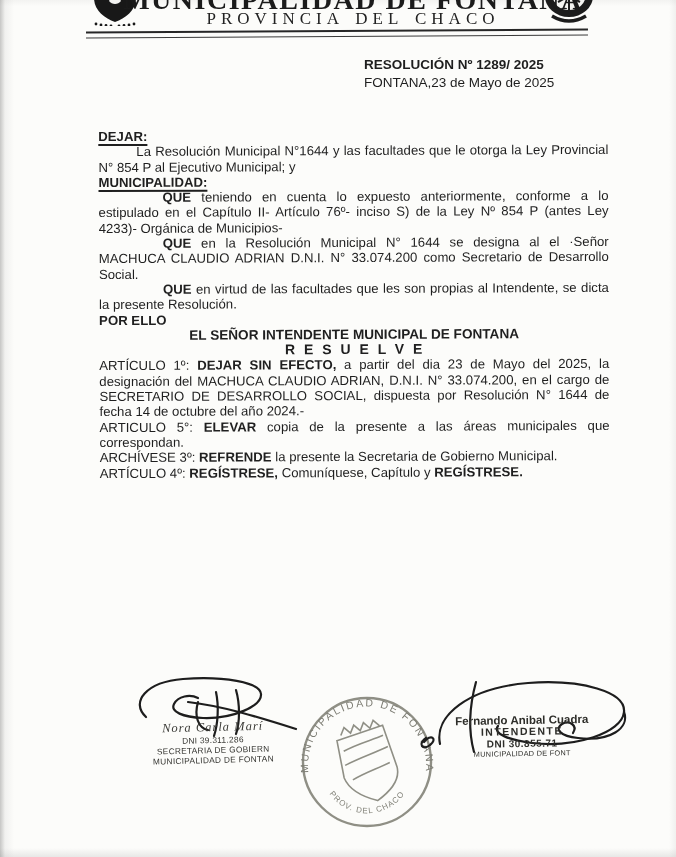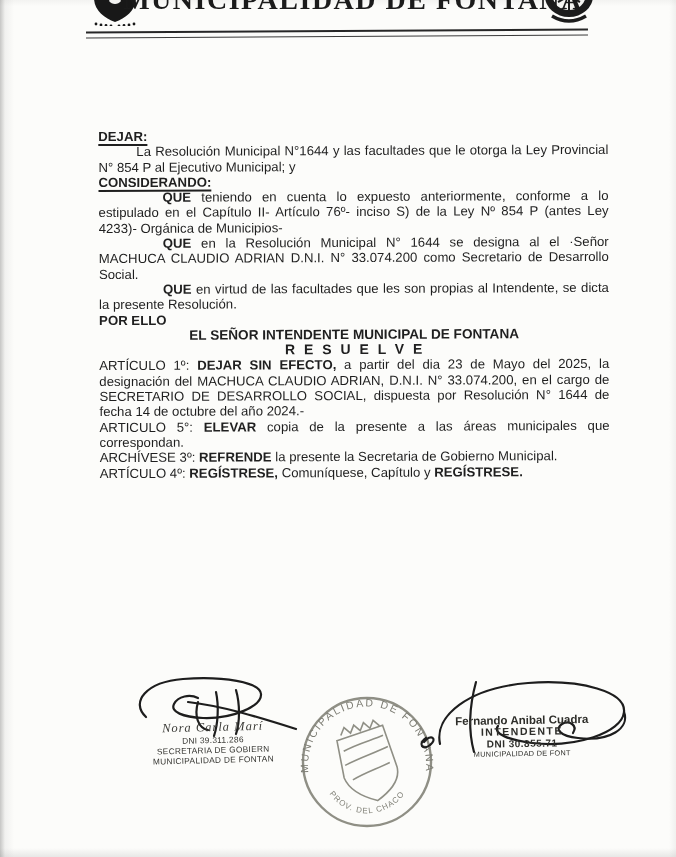--- a/index.html
+++ b/index.html
@@ -117,30 +117,35 @@
   </svg>
 
   <svg class="emblem emblem-right" width="54" height="52" viewBox="0 0 54 52">
     <ellipse cx="27" cy="22" rx="24" ry="21" fill="#1c1c1c"></ellipse>
     <ellipse cx="27" cy="22" rx="16.5" ry="14" fill="#f4f4f1"></ellipse>
     <path d="M 16 16 L 38 28 M 16 28 L 38 16 M 27 9 V 36" stroke="#1c1c1c" stroke-width="2"></path>
     <path d="M 10 42 q 17 10 34 0" stroke="#1c1c1c" stroke-width="3.5" fill="none"></path>
   </svg>
 
   <div class="m-title">MUNICIPALIDAD DE FONTANA</div>
+  <div class="m-subtitle">PROVINCIA DEL CHACO</div>
   <div class="header-rule"></div>
 
+  <div class="res-block">
+    <div class="res-number">RESOLUCIÓN Nº 1289/ 2025</div>
+    <div class="res-date">FONTANA,23 de Mayo de 2025</div>
+  </div>
 
   <div class="doc-body">
 
     <p><span class="label-underline">DEJAR:</span></p>
 
     <p class="p-visto">La Resolución Municipal N°1644 y las facultades que le otorga la Ley Provincial N° 854 P al Ejecutivo Municipal; y</p>
 
-    <p class="lbl-considerando"><span class="label-underline">CONSIDERANDO:</span></p>
+    <p class="lbl-considerando"><span class="label-underline">MUNICIPALIDAD:</span></p>
 
     <p class="p-que p-que1"><span class="b">QUE</span><span> teniendo en cuenta lo expuesto anteriormente, conforme a lo estipulado en el Capítulo II- Artículo 76º- inciso S) de la Ley Nº 854 P (antes Ley 4233)- Orgánica de Municipios-</span></p>
 
     <p class="p-que p-que2"><span class="b">QUE</span><span> en la Resolución Municipal N° 1644 se designa al el ·Señor MACHUCA CLAUDIO ADRIAN D.N.I. N° 33.074.200 como Secretario de Desarrollo Social.</span></p>
 
     <p class="p-que p-que3"><span class="b">QUE</span><span> en virtud de las facultades que les son propias al Intendente, se dicta la presente Resolución.</span></p>
 
     <p class="p-porello">POR ELLO</p>
 
     <p class="p-authority">EL SEÑOR  INTENDENTE MUNICIPAL DE FONTANA</p>

